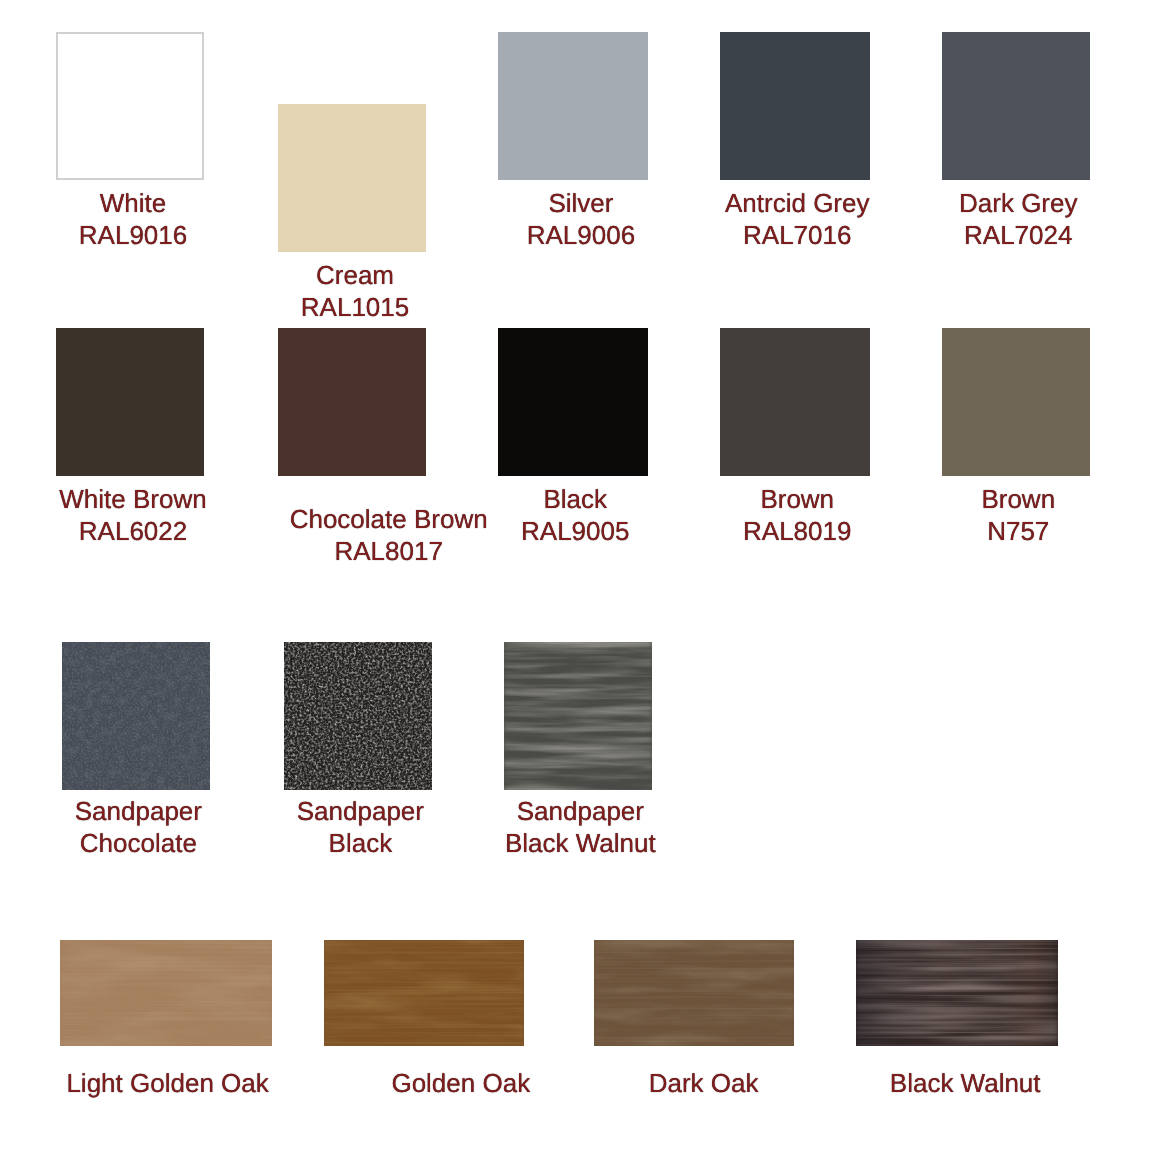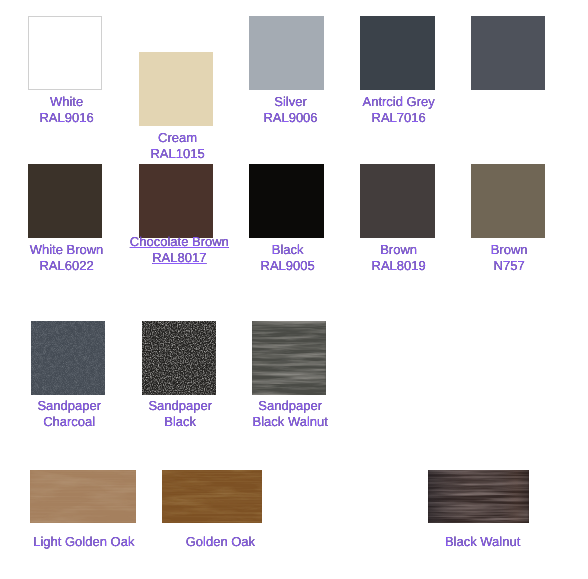--- a/index.html
+++ b/index.html
@@ -26,21 +26,21 @@
   .chip-shade { position: absolute; left: 0; top: 0; right: 0; bottom: 0; pointer-events: none; }
 
   .caption {
     position: absolute;
     left: 50%;
     transform: translateX(-50%);
     text-align: center;
     white-space: nowrap;
     font-size: 13px;
     line-height: 16px;
-    color: #8b5cf6;
+    color: #7f1d1d;
     -webkit-font-smoothing: antialiased;
     text-rendering: geometricPrecision;
     text-shadow: 0 0 0.45px #231f20;
   }
   .caption span { display: block; }
 
   #tex-defs { position: absolute; width: 0; height: 0; overflow: hidden; }
 </style>
 </head>
 <body>
@@ -136,31 +136,35 @@
     </div>
     <div class="swatch-cell" style="left: 360.3px; top: 16px; width: 74.3px; height: 74px;">
       <div class="chip" style="width: 74.3px; height: 74px; background: rgb(59, 66, 74);"></div>
       <div class="caption" style="top: 78px; margin-left: 1.2px; text-align: center;">
         <span>Antrcid Grey</span>
         <span>RAL7016</span>
       </div>
     </div>
     <div class="swatch-cell" style="left: 470.8px; top: 16px; width: 74.3px; height: 74px;">
       <div class="chip" style="width: 74.3px; height: 74px; background: rgb(78, 82, 91);"></div>
+      <div class="caption" style="top: 78px; margin-left: 1.2px;">
+        <span>Dark Grey</span>
+        <span>RAL7024</span>
+      </div>
     </div>
     <div class="swatch-cell" style="left: 28.2px; top: 164px; width: 74.3px; height: 74px;">
       <div class="chip" style="width: 74.3px; height: 74px; background: rgb(59, 50, 41);"></div>
       <div class="caption" style="top: 78px; margin-left: 1.2px;">
         <span>White Brown</span>
         <span>RAL6022</span>
       </div>
     </div>
     <div class="swatch-cell" style="left: 139.2px; top: 164px; width: 74.3px; height: 74px;">
       <div class="chip" style="width: 74.3px; height: 74px; background: rgb(74, 51, 43);"></div>
-      <div class="caption" style="top: 70px; margin-left: 3px; text-decoration: underline;">
+      <div class="caption" style="top: 88px; margin-left: 18px;">
         <span>Chocolate Brown</span>
         <span>RAL8017</span>
       </div>
     </div>
     <div class="swatch-cell" style="left: 249.3px; top: 164px; width: 74.3px; height: 74px;">
       <div class="chip" style="width: 74.3px; height: 74px; background: rgb(11, 10, 8);"></div>
       <div class="caption" style="top: 78px; margin-left: 1.2px;">
         <span>Black</span>
         <span>RAL9005</span>
       </div>
@@ -181,21 +185,21 @@
     </div>
     <div class="swatch-cell" style="left: 31px; top: 321px; width: 74px; height: 74px;">
       <div class="chip" style="width: 74px; height: 74px; background: rgb(68, 75, 84);">
         <svg width="74" height="74">
           <rect width="74" height="74" filter="url(#fx-grit-fine-mottle)"></rect>
           <rect width="74" height="74" filter="url(#fx-grit-fine)"></rect>
         </svg>
       </div>
       <div class="caption" style="top: 77px; margin-left: 1.2px;">
         <span>Sandpaper</span>
-        <span>Charcoal</span>
+        <span>Chocolate</span>
       </div>
     </div>
     <div class="swatch-cell" style="left: 142px; top: 321px; width: 74px; height: 74px;">
       <div class="chip" style="width: 74px; height: 74px; background: rgb(35, 34, 32);">
         <svg width="74" height="74">
           <rect width="74" height="74" filter="url(#fx-grit-coarse)"></rect>
         </svg>
       </div>
       <div class="caption" style="top: 77px; margin-left: 1.2px;">
         <span>Sandpaper</span>
@@ -225,22 +229,33 @@
         <span>Light Golden Oak</span>
       </div>
     </div>
     <div class="swatch-cell" style="left: 162.4px; top: 470px; width: 100px; height: 53px;">
       <div class="chip" style="width: 100px; height: 53px; background: rgb(125, 81, 36);">
         <svg width="100" height="53">
           <rect width="100" height="53" filter="url(#fx-wood-golden-arc)"></rect>
           <rect width="100" height="53" filter="url(#fx-wood-golden)" opacity="0.7"></rect>
         </svg>
       </div>
-      <div class="caption" style="top: 64px; margin-left: 8px;">
+      <div class="caption" style="top: 64px; margin-left: 18px;">
         <span>Golden Oak</span>
+      </div>
+    </div>
+    <div class="swatch-cell" style="left: 296.8px; top: 470px; width: 100px; height: 53px;">
+      <div class="chip" style="width: 100px; height: 53px; background: rgb(108, 83, 58);">
+        <svg width="100" height="53">
+          <rect width="100" height="53" filter="url(#fx-wood-dark-arc)"></rect>
+          <rect width="100" height="53" filter="url(#fx-wood-dark)" opacity="0.7"></rect>
+        </svg>
+      </div>
+      <div class="caption" style="top: 64px; margin-left: 5px;">
+        <span>Dark Oak</span>
       </div>
     </div>
     <div class="swatch-cell" style="left: 428.3px; top: 470px; width: 100.6px; height: 53px;">
       <div class="chip" style="width: 100.6px; height: 53px; background: rgb(53, 41, 39);">
         <svg width="100.6" height="53">
           <rect width="100.6" height="53" filter="url(#fx-wood-walnut)"></rect>
           <rect width="100.6" height="53" filter="url(#fx-wood-walnut-fine)" opacity="0.6"></rect>
         </svg>
         <div class="chip-shade" style="background: linear-gradient(to right, rgba(25, 25, 32, 0.45) 0%, rgba(25, 25, 32, 0.2) 16%, rgba(0, 0, 0, 0) 38%, rgba(0, 0, 0, 0) 72%, rgba(92, 56, 36, 0.14) 88%, rgba(16, 12, 10, 0.22) 100%);"></div>
       </div>

